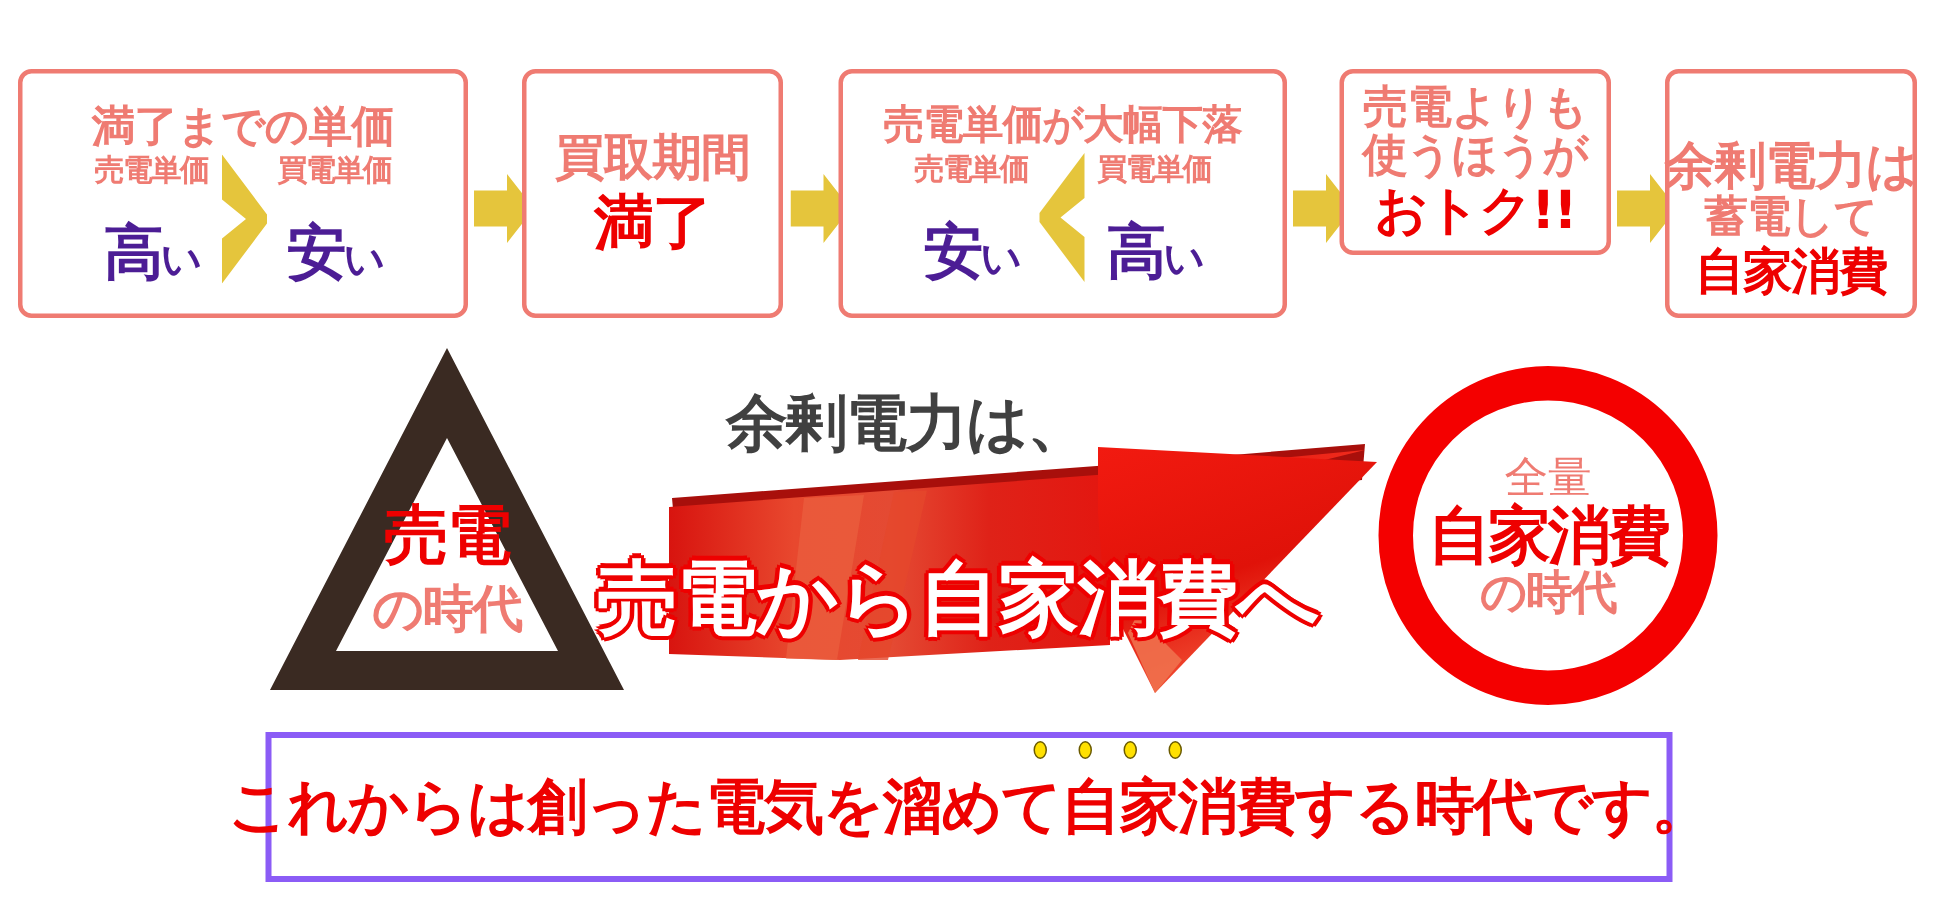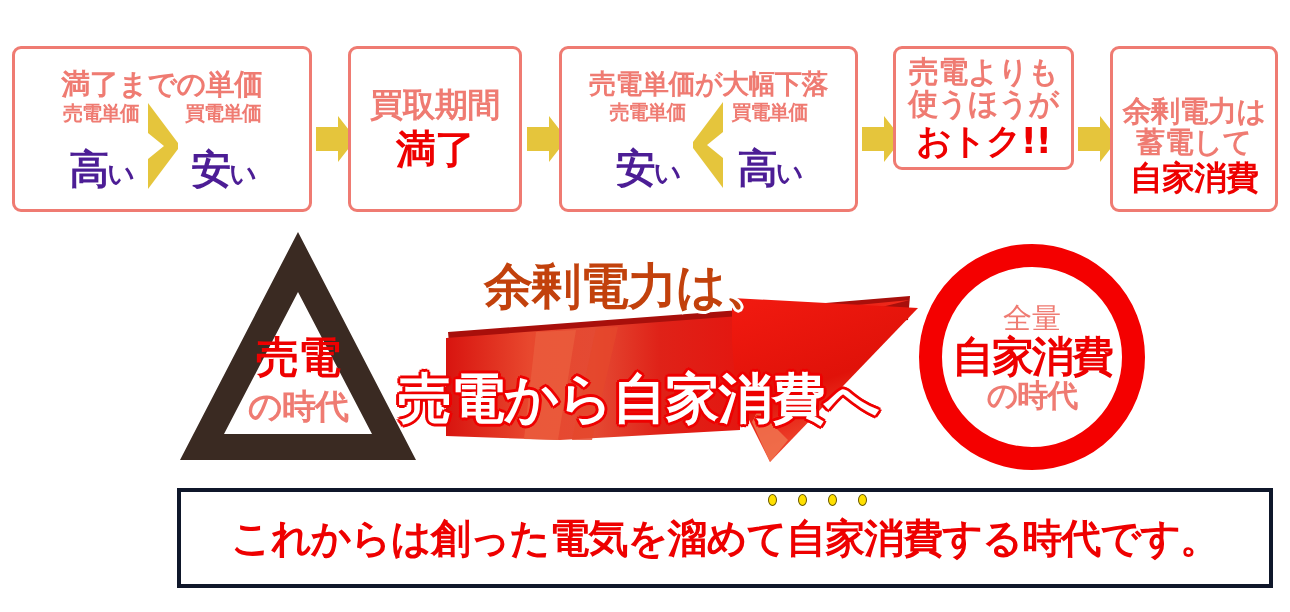--- a/index.html
+++ b/index.html
@@ -147,23 +147,23 @@
     left: 440px;
     top: 290px;
     width: 480px;
     height: 180px;
   }
 
   #headline-top {
     position: absolute;
     left: 484px;
     top: 262px;
-    font-size: 49px;
-    font-weight: bold;
-    color: #c2410c;
+    font-size: 41px;
+    font-weight: bold;
+    color: #404040;
     letter-spacing: -1px;
     line-height: 1;
     white-space: nowrap;
     text-shadow:
       -2px -2px 0 #fff,  2px -2px 0 #fff,
       -2px  2px 0 #fff,  2px  2px 0 #fff,
       -3px  0   0 #fff,  3px  0   0 #fff,
        0   -3px 0 #fff,  0    3px 0 #fff;
   }
 
@@ -226,24 +226,24 @@
     font-weight: bold;
     font-size: 31px;
     letter-spacing: -1px;
   }
 
   
   #bottom-banner {
     position: absolute;
     left: 177px;
     top: 488px;
-    width: 1096px;
+    width: 938px;
     height: 100px;
     box-sizing: border-box;
-    border: 4px solid #0f172a;
+    border: 4px solid #8b5cf6;
     background: #ffffff;
     display: flex;
     align-items: center;
     justify-content: center;
   }
   #bottom-text-wrap {
     position: relative;
     display: inline-block;
   }
   #bottom-text {
@@ -344,21 +344,21 @@
       <div class="big-red" style="font-size:35px; margin-top:4px;">おトク!!</div>
     </div>
 
     <div class="flow-arrow" style="left:1078px;">
       <svg width="40" height="46" viewBox="0 0 40 46" aria-hidden="true">
         <polygon points="0,11 22,11 22,0 40,23 22,46 22,35 0,35" fill="#e5c53c"></polygon>
       </svg>
     </div>
 
     <div class="flow-box" style="left:1110px; width:168px; height:166px;">
-      <div class="box-heading" style="font-size:29px;margin-top:34px;">余剰電力は</div>
+      <div class="box-heading" style="font-size:34px;margin-top:34px;">余剰電力は</div>
       <div class="box-heading" style="font-size:29px;">蓄電して</div>
       <div class="big-red" style="font-size:33px; margin-top:4px;">自家消費</div>
     </div>
 
   </div>
 
   <div id="triangle-block">
     <svg width="244" height="240" viewBox="0 0 244 240" aria-hidden="true" style="position:absolute;left:0;top:0;">
       <path d="M122 6 L240 234 L4 234 Z M122 66 L196 208 L48 208 Z" fill="#3a2a22" fill-rule="evenodd"></path>
     </svg>

